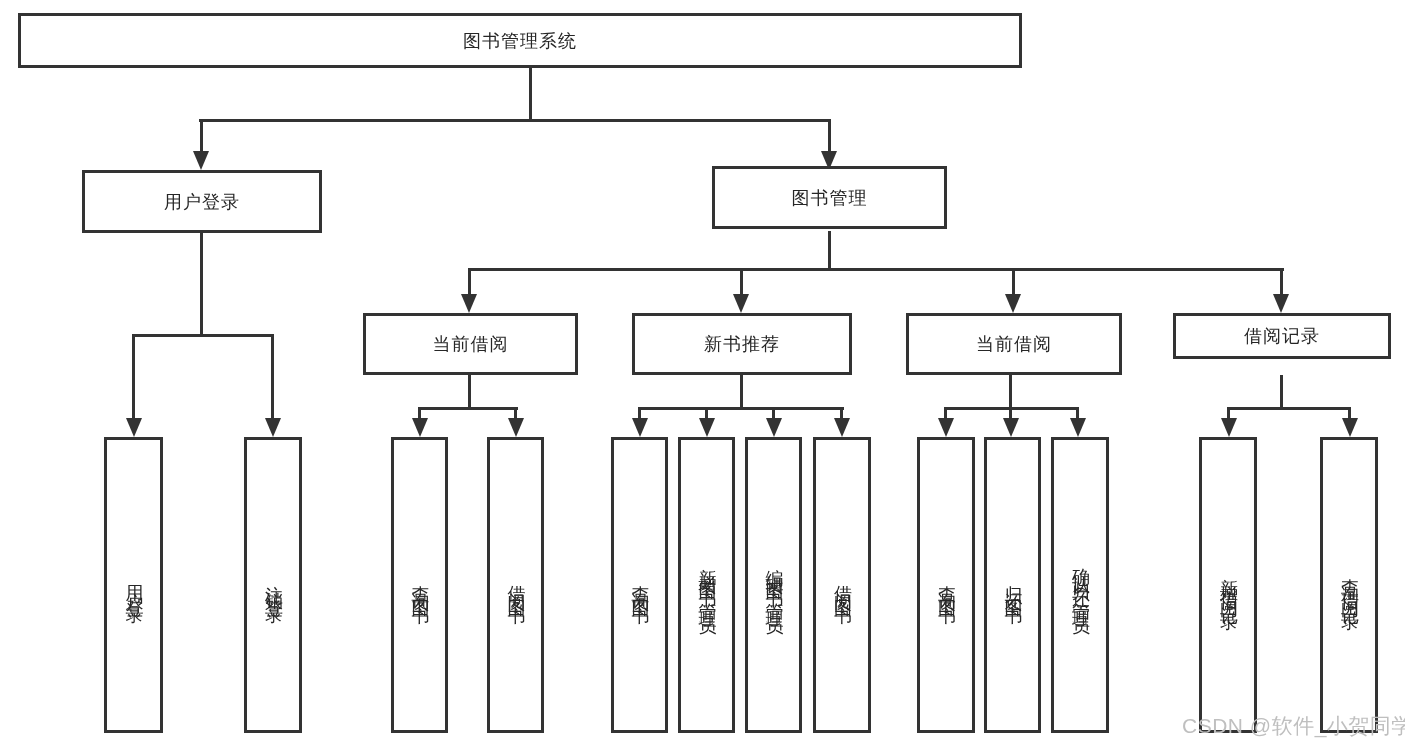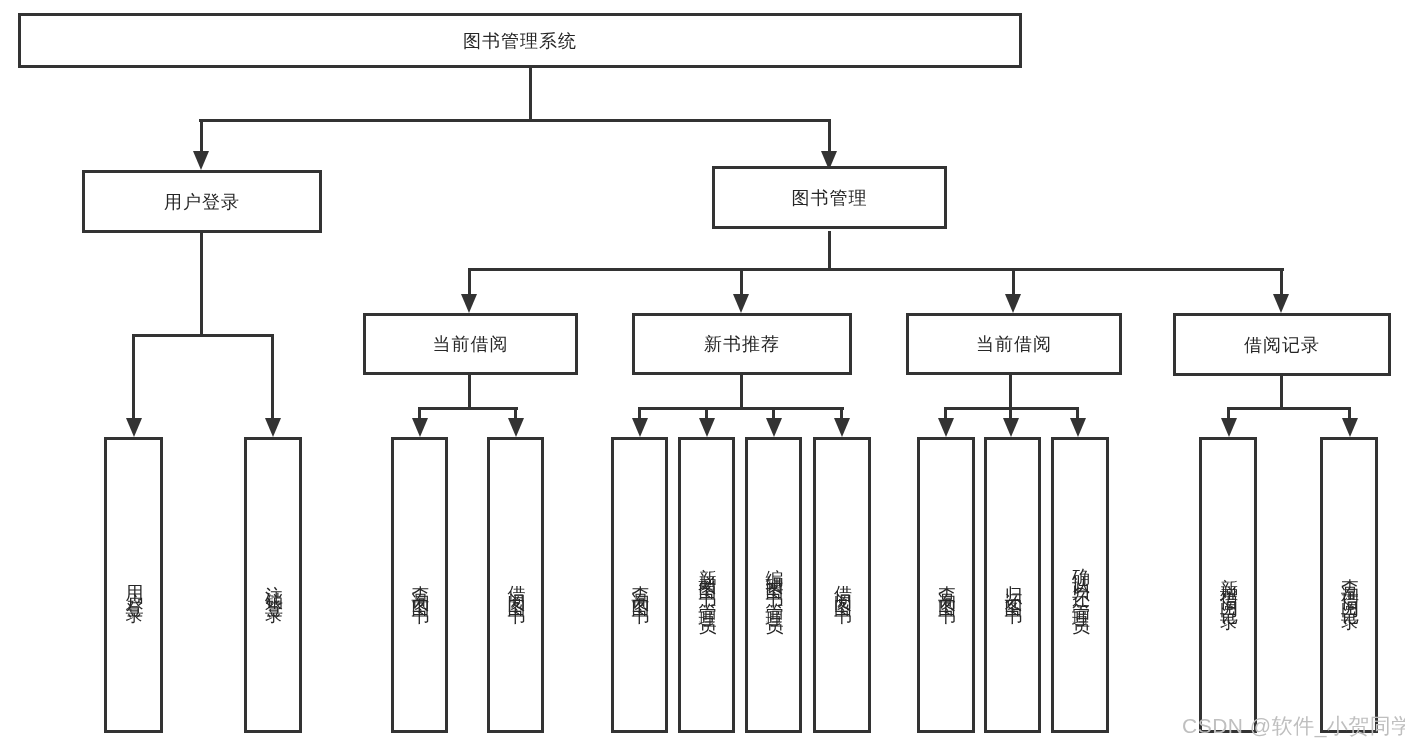--- a/index.html
+++ b/index.html
@@ -80,21 +80,21 @@
 
   <div class="node" style="left:363px; top:313px; width:215px; height:62px;">
     <span>当前借阅</span>
   </div>
   <div class="node" style="left:632px; top:313px; width:220px; height:62px;">
     <span>新书推荐</span>
   </div>
   <div class="node" style="left:906px; top:313px; width:216px; height:62px;">
     <span>当前借阅</span>
   </div>
-  <div class="node" style="left:1173px; top:313px; width:218px; height:63px;">
+  <div class="node" style="left:1173px; top:313px; width:218px; height:46px;">
     <span>借阅记录</span>
   </div>
 
   <div class="line v" style="left:468px; top:373px; height:36px;"></div>
   <div class="line h" style="left:418px; top:407px; width:100px;"></div>
   <div class="line v" style="left:418px; top:407px; height:14px;"></div>
   <div class="line v" style="left:514px; top:407px; height:14px;"></div>
   <div class="arrow" style="left:412px; top:418px;"></div>
   <div class="arrow" style="left:508px; top:418px;"></div>
 

